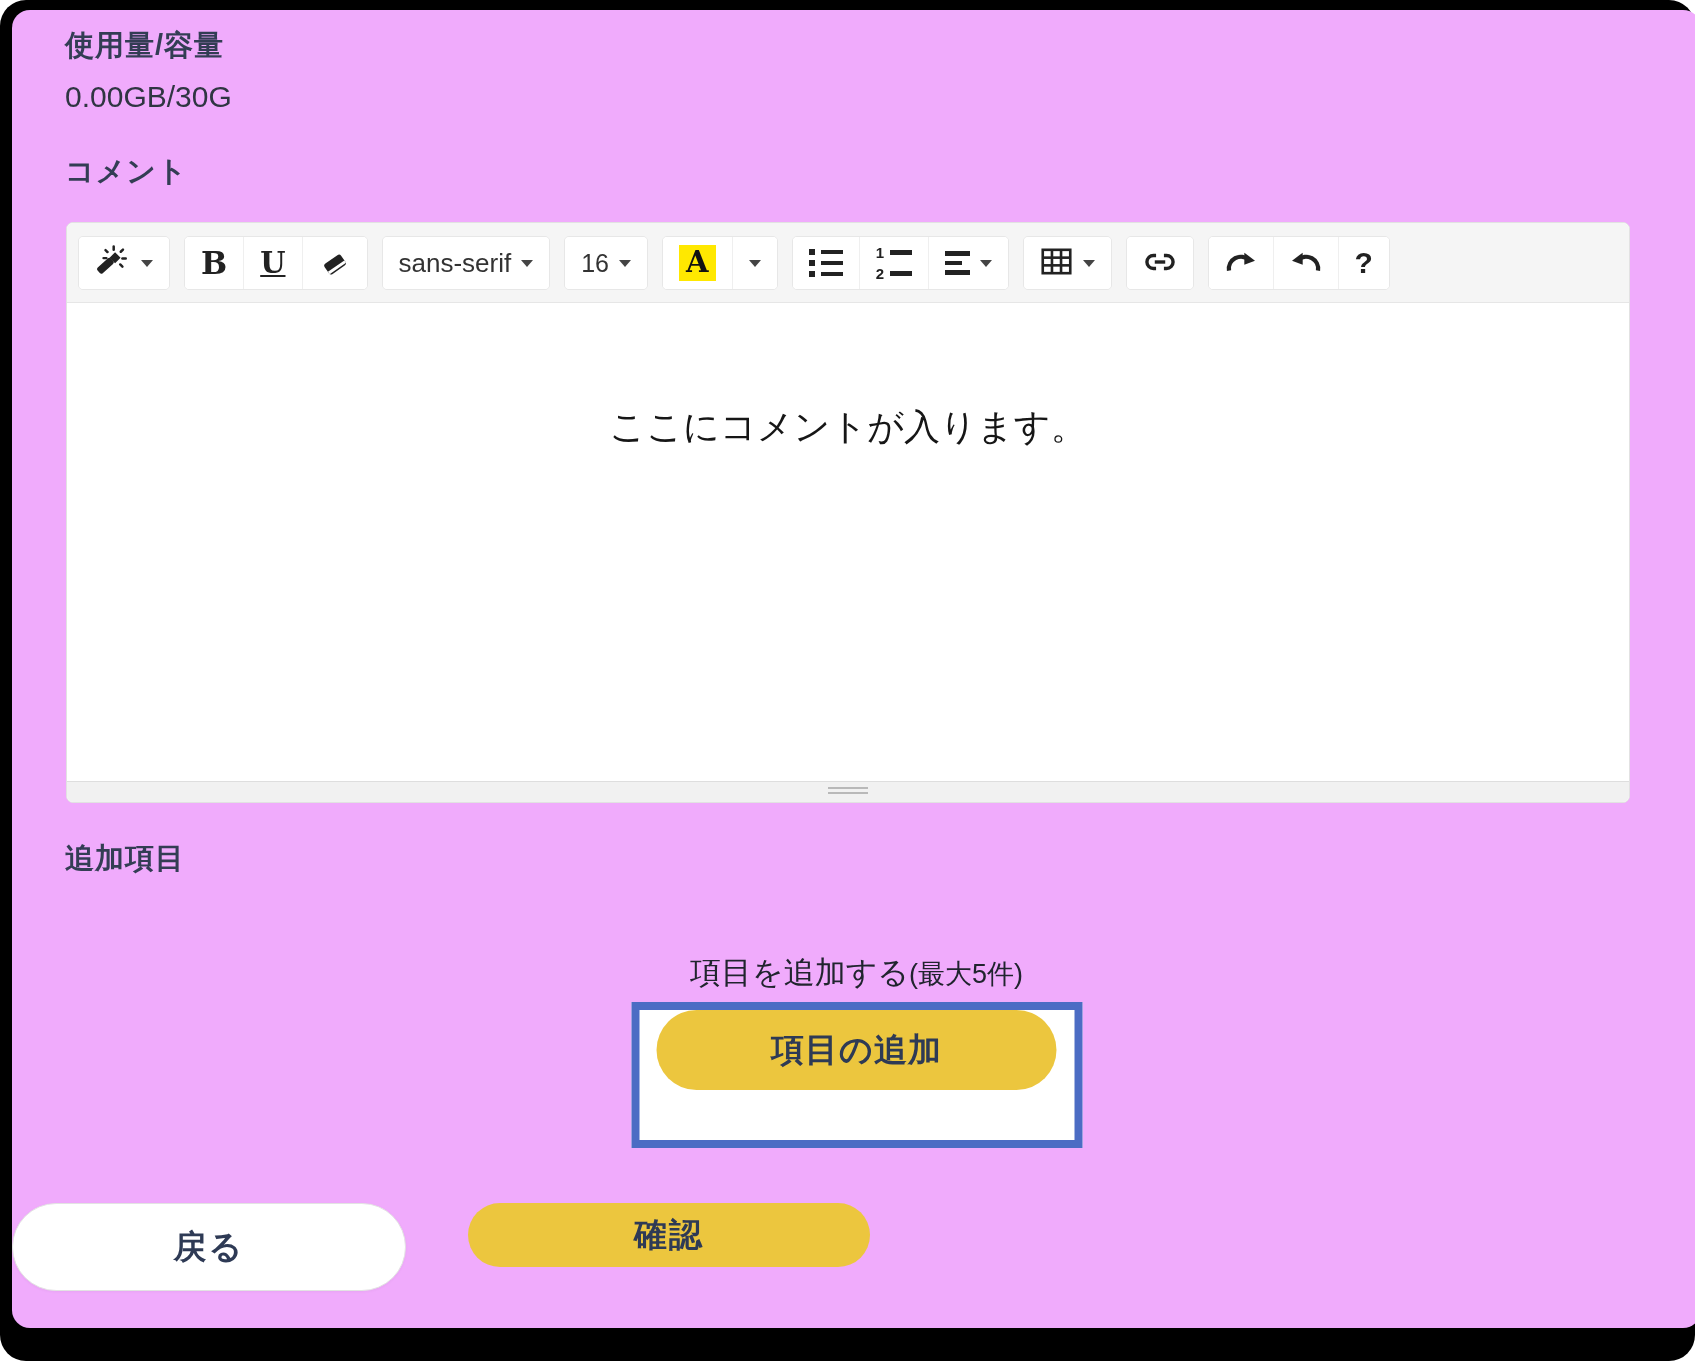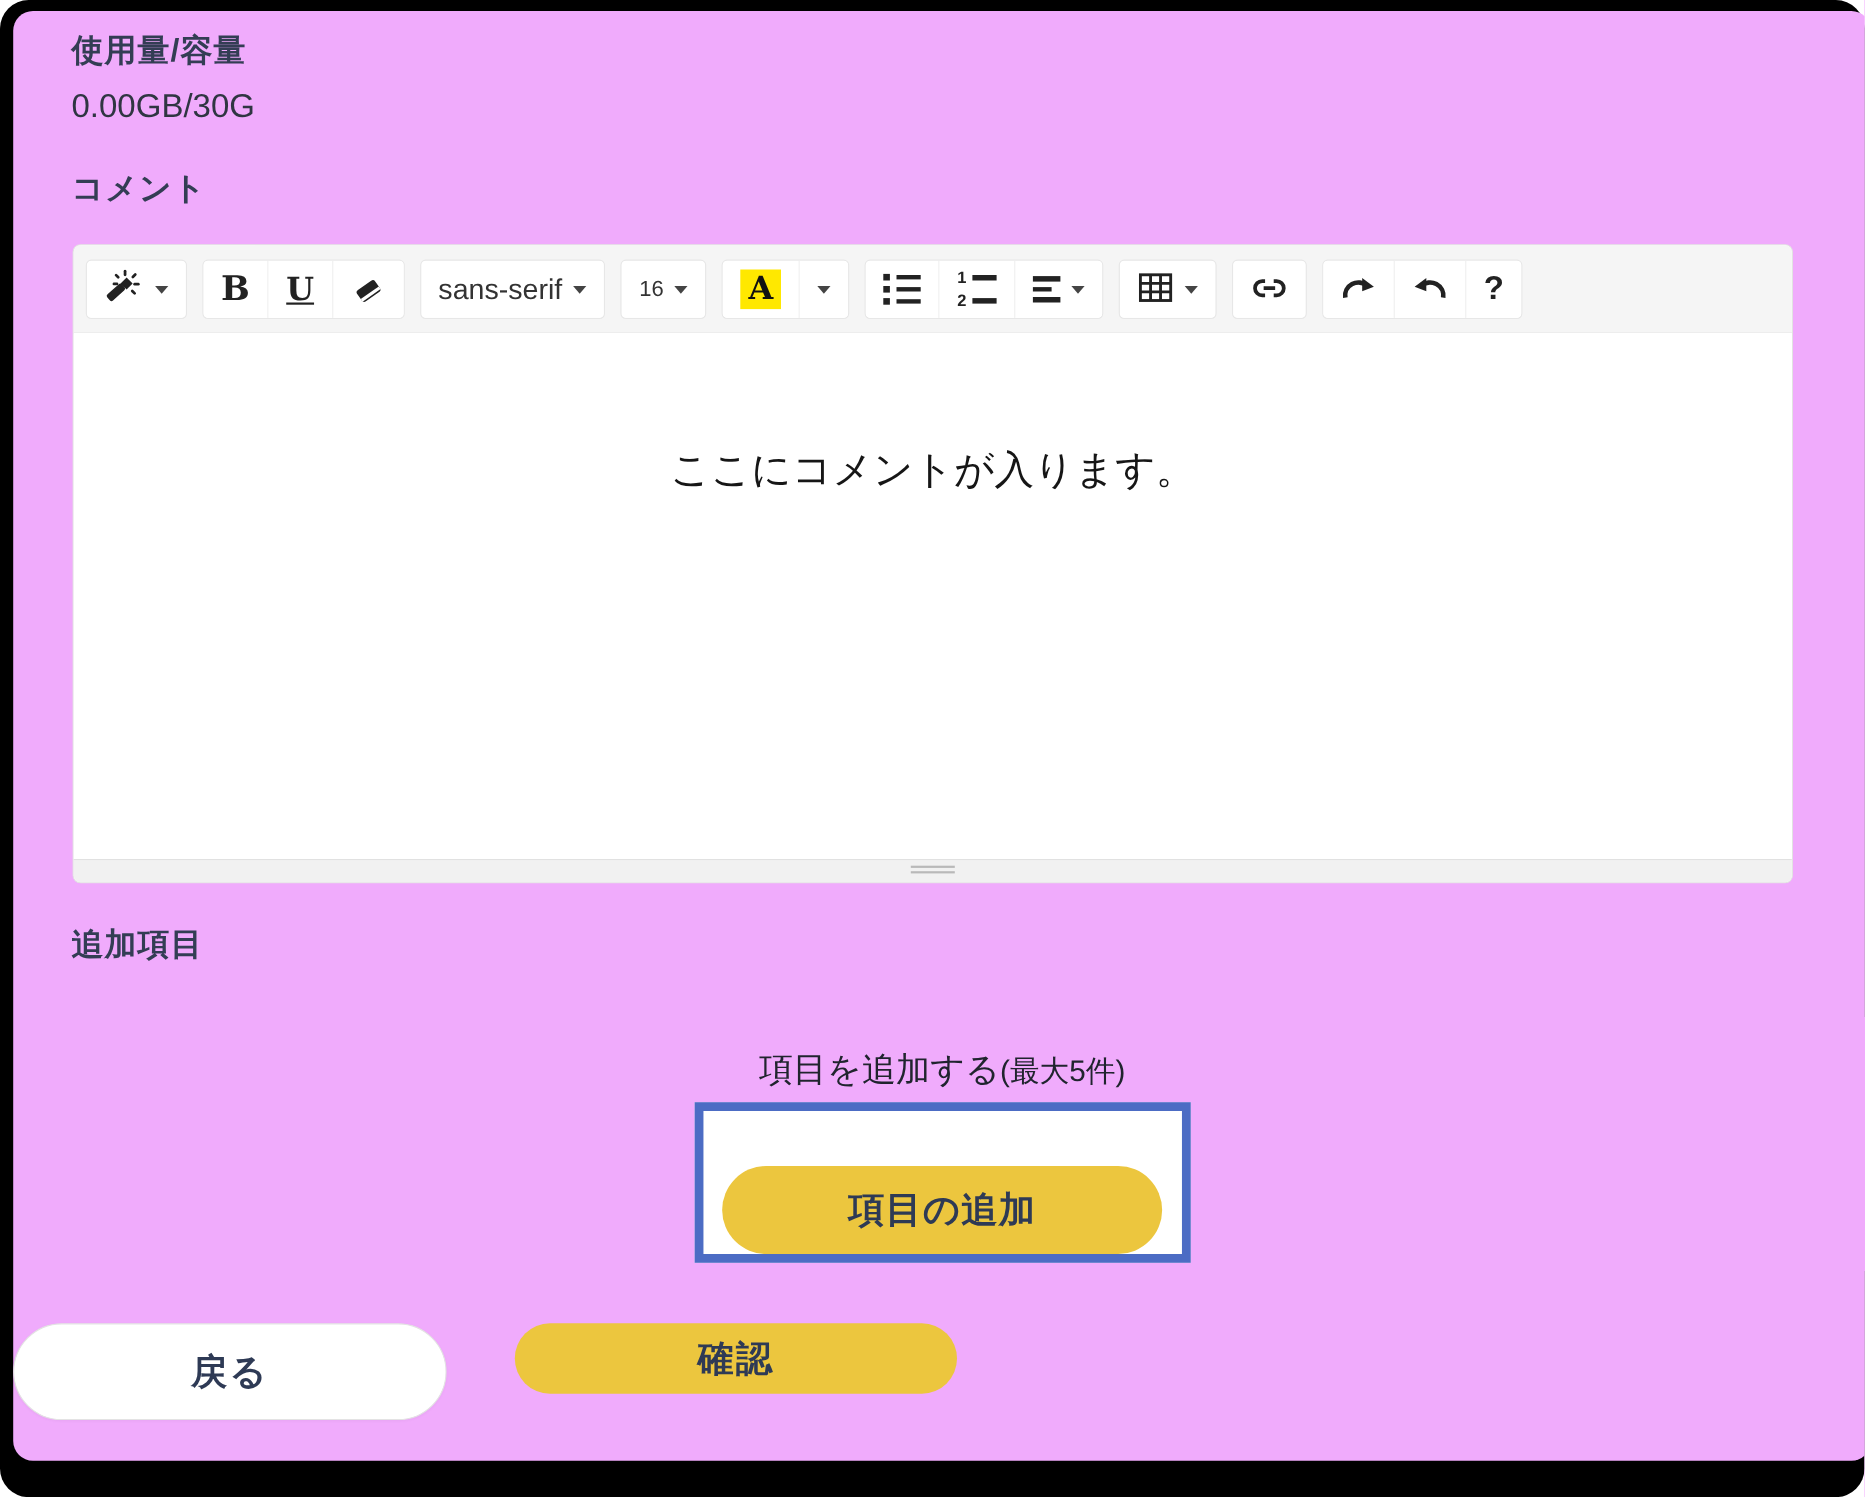--- a/index.html
+++ b/index.html
@@ -58,21 +58,21 @@
   .tb-btn:first-child{border-left:none;}
   .caret{
     width:0;height:0;border-left:6px solid transparent;
     border-right:6px solid transparent;border-top:7px solid #444;
     display:inline-block;
   }
   .glyph-b{font-family:"DejaVu Serif","Liberation Serif",serif;font-weight:700;font-size:31px;}
   .glyph-u{font-family:"DejaVu Serif","Liberation Serif",serif;font-weight:700;font-size:29px;text-decoration:underline;}
   .glyph-q{font-weight:700;font-size:30px;}
   .fontname-text{font-size:26px;color:#333;}
-  .fontsize-text{font-size:20px;color:#333;}
+  .fontsize-text{font-size:25px;color:#333;}
   .color-a{
     font-family:"DejaVu Serif","Liberation Serif",serif;font-weight:700;
     font-size:29px;color:#111;background:#ffe800;padding:2px 7px;line-height:1.1;
   }
   
   .ul-icon{display:flex;flex-direction:column;gap:5px;}
   .ul-row{display:flex;align-items:center;gap:6px;}
   .ul-dot{width:6px;height:6px;background:#222;}
   .ul-bar{width:22px;height:4px;background:#222;}
   
@@ -105,21 +105,21 @@
     position:absolute;left:0;top:942px;width:100%;
     text-align:center;color:#20242e;
   }
   .caption-main{font-size:31px;}
   .caption-note{font-size:27px;}
 
   .focus-ring{
     position:absolute;left:50%;top:992px;transform:translateX(-50%);
     width:451px;height:146px;box-sizing:border-box;
     border:8px solid #4c6cc4;background:#fff;
-    display:flex;align-items:flex-end;justify-content:center;
+    display:flex;align-items:flex-start;justify-content:center;
   }
   .pill{
     display:flex;align-items:center;justify-content:center;
     border:none;cursor:pointer;
     font-family:"Liberation Sans","DejaVu Sans",sans-serif;
     font-weight:700;color:#2e3a55;
   }
   .add-btn{
     width:400px;height:80px;border-radius:40px;
     background:#ecc63e;font-size:33px;letter-spacing:1px;

